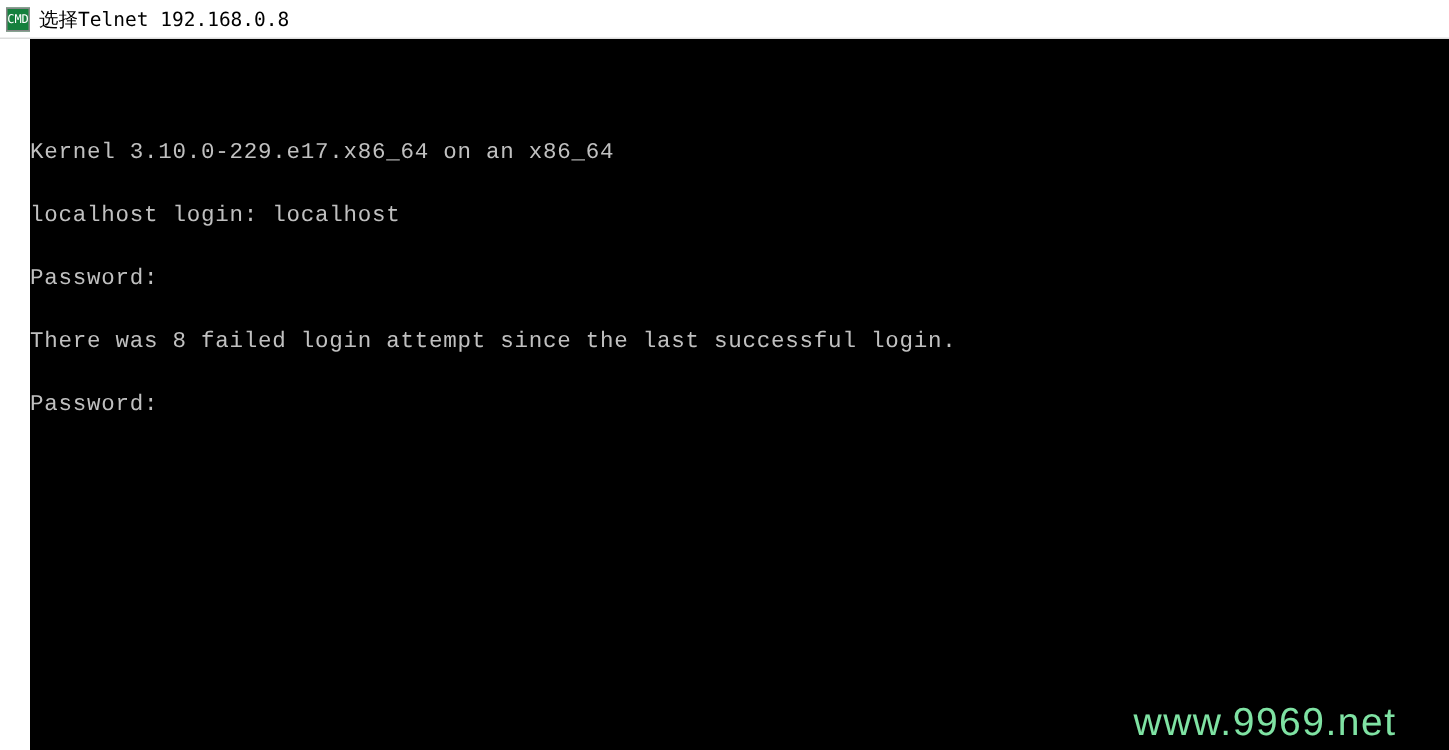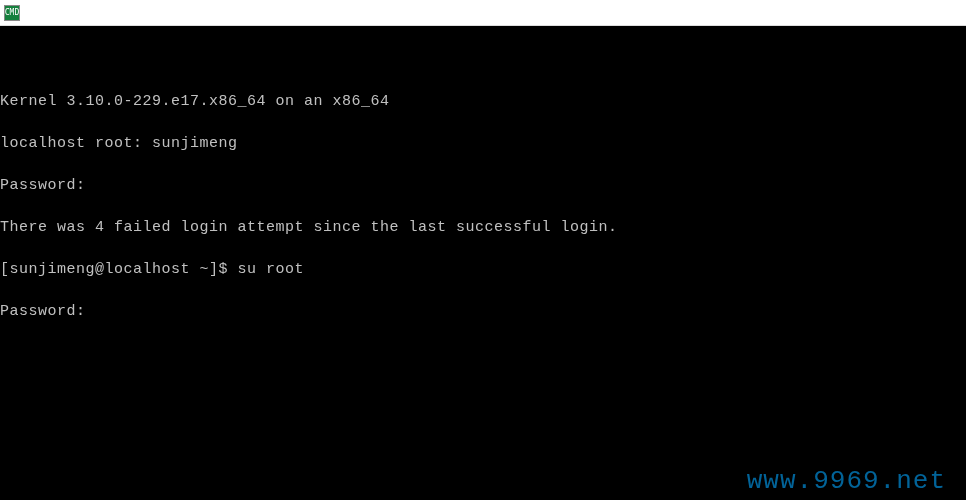--- a/index.html
+++ b/index.html
@@ -43,46 +43,47 @@
       background: #000;
       color: #c0c0c0;
       font-family: "Consolas", "Courier New", monospace;
       font-size: 15px;
       line-height: 21px;
       padding: 2px 0;
       height: calc(100% - 26px);
       white-space: pre;
       letter-spacing: 0.5px;
       position: relative;
+      margin-left: 20px;
     }
     .line {
       white-space: pre;
     }
     .watermark {
       position: absolute;
-      right: 20px;
+      right: 35px;
       bottom: 8px;
-      color: #0369a1;
+      color: #86efac;
       font-size: 26px;
-      font-family: Liberation Mono, monospace;
+      font-family: Liberation Sans, sans-serif;
       letter-spacing: 1px;
       opacity: 0.95;
     }
   </style>
 </head>
 <body>
 
 <div class="title-bar">
   <div class="title-icon">CMD</div>
+  <div class="title-text">选择Telnet 192.168.0.8</div>
 </div>
 
 <div class="terminal">
 <div class="line"> </div>
 <div class="line">Kernel 3.10.0-229.e17.x86_64 on an x86_64</div>
-<div class="line">localhost root: sunjimeng</div>
+<div class="line">localhost login: localhost</div>
 <div class="line">Password:</div>
-<div class="line">There was 4 failed login attempt since the last successful login.</div>
-<div class="line">[sunjimeng@localhost ~]$ su root</div>
+<div class="line">There was 8 failed login attempt since the last successful login.</div>
 <div class="line">Password:</div>
 
 
 <div class="watermark">www.9969.net</div>
 </div>
 
 </body></html>

